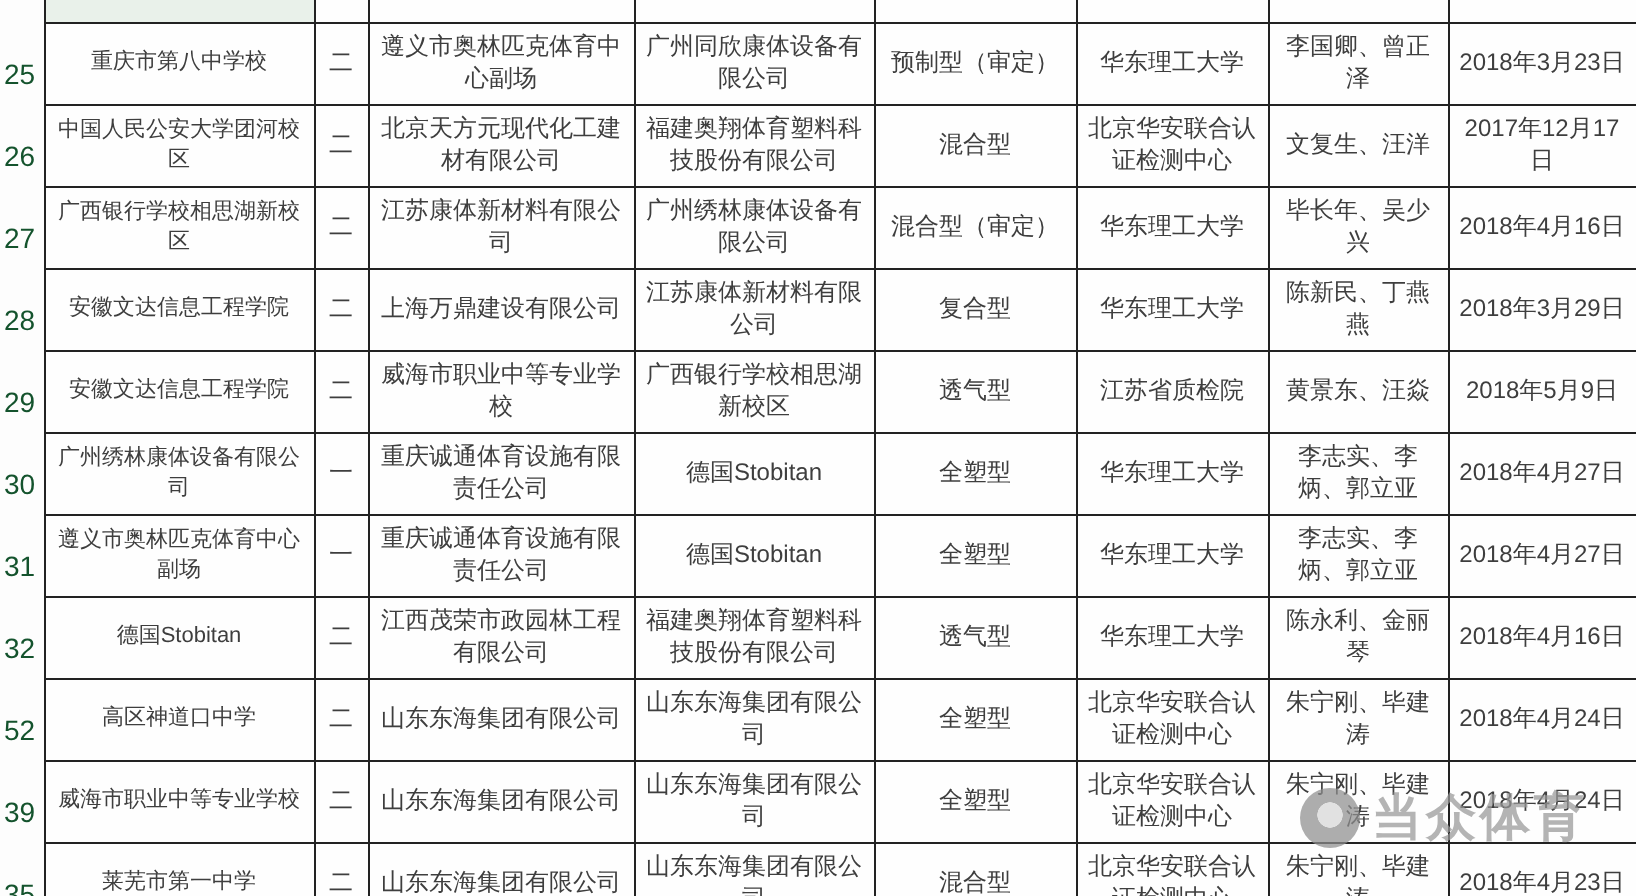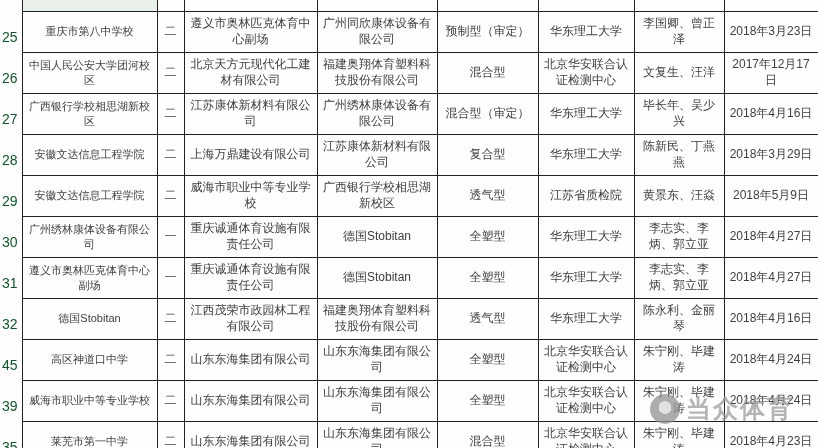--- a/index.html
+++ b/index.html
@@ -178,21 +178,21 @@
           <td class="col-name">德国Stobitan</td>
           <td class="col-grade">二</td>
           <td class="col-builder">江西茂荣市政园林工程有限公司</td>
           <td class="col-material">福建奥翔体育塑料科技股份有限公司</td>
           <td class="col-type">透气型</td>
           <td class="col-certifier">华东理工大学</td>
           <td class="col-inspectors">陈永利、金丽琴</td>
           <td class="col-date">2018年4月16日</td>
         </tr>
         <tr>
-          <td class="col-num">45</td>
+          <td class="col-num">52</td>
           <td class="col-name">高区神道口中学</td>
           <td class="col-grade">二</td>
           <td class="col-builder">山东东海集团有限公司</td>
           <td class="col-material">山东东海集团有限公司</td>
           <td class="col-type">全塑型</td>
           <td class="col-certifier">北京华安联合认证检测中心</td>
           <td class="col-inspectors">朱宁刚、毕建涛</td>
           <td class="col-date">2018年4月24日</td>
         </tr>
         <tr>

